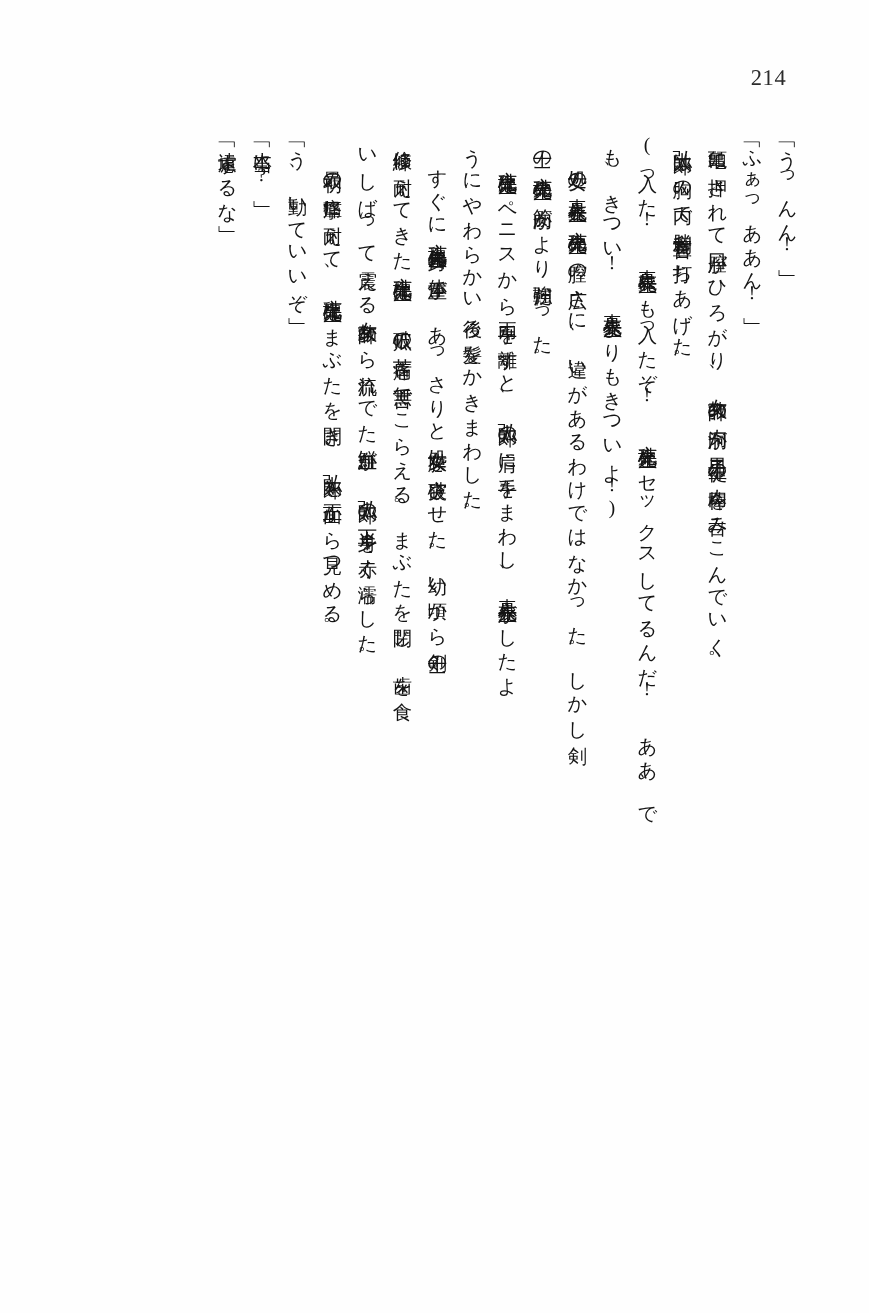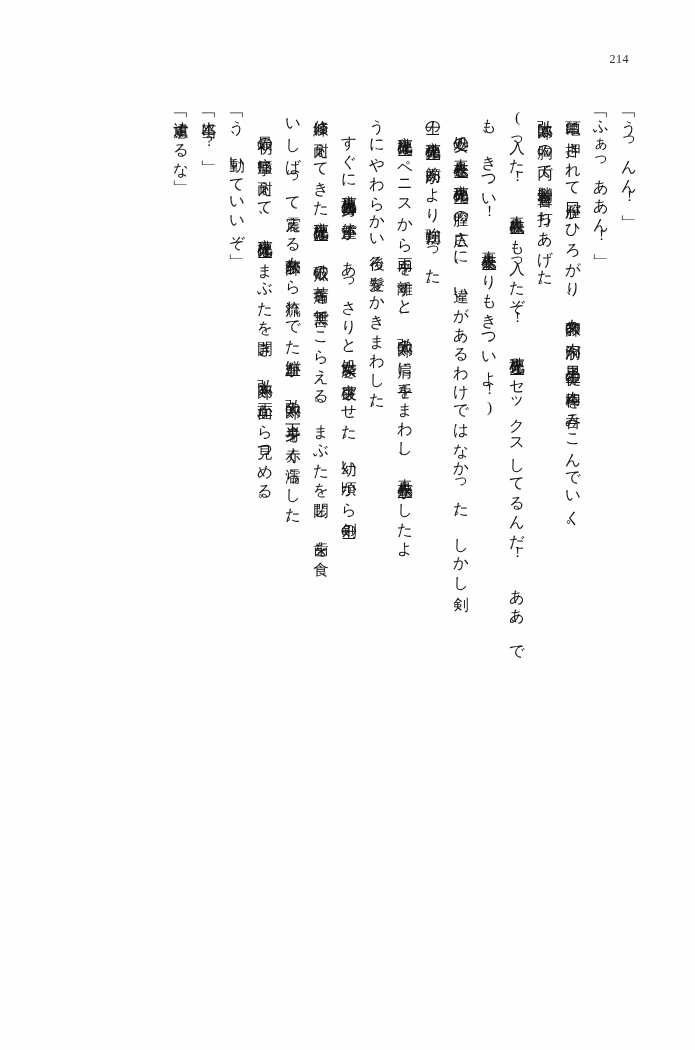--- a/index.html
+++ b/index.html
@@ -17,21 +17,21 @@
   }
   .page {
     position: absolute;
     inset: 0;
     background: #fefefe;
   }
   .page-number {
     position: absolute;
     top: 52px;
     right: 66px;
-    font-size: 12px;
+    font-size: 18px;
     letter-spacing: 0.5px;
     color: #2b2b2b;
     font-family: "Liberation Serif", "DejaVu Serif", serif;
   }
   .text-block {
     position: absolute;
     top: 108px;
     right: 58px;
     left: 58px;
     bottom: 120px;

